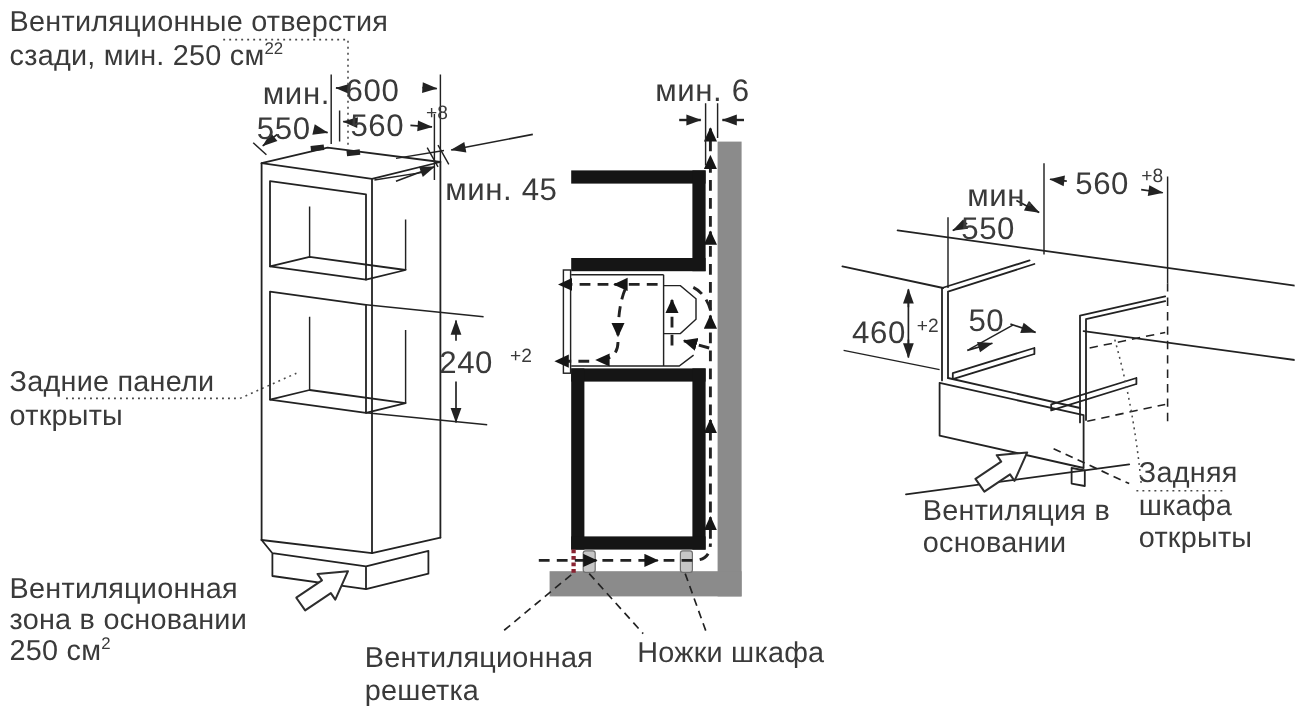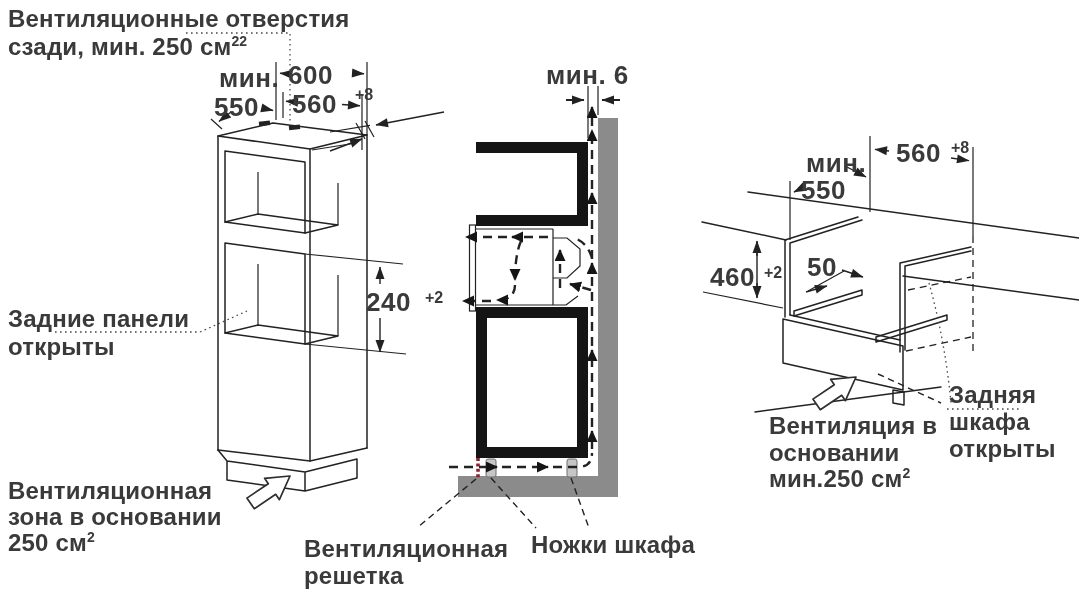--- a/index.html
+++ b/index.html
@@ -1,17 +1,17 @@
 <!DOCTYPE html>
 <html style="--line: #222222; --text: #3a3a3a; --black-fill: #151515; --wall-gray: #8b8b8b; --feet-gray: #c6c6c6; --grille-red: #8a2433;"><head>
 <meta charset="utf-8">
 <style>
   html,body{margin:0;padding:0;background:#fff;}
   #stage{position:relative;width:1079px;height:601px;background:#fff;overflow:hidden;
-         font-family:"Liberation Sans","DejaVu Sans",sans-serif;font-weight:bold;}
+         font-family:"Liberation Sans","DejaVu Sans",sans-serif;}
   #art{position:absolute;left:0;top:0;}
   .lbl{position:absolute;color:var(--text);font-size:24px;line-height:1.08;
        white-space:nowrap;letter-spacing:.2px;}
   .num{font-size:26px;letter-spacing:.5px;}
   .tol{font-size:16px;letter-spacing:0;}
   .lbl sup{font-size:14px;line-height:0;letter-spacing:0;}
   
   .ln   {stroke:var(--line);stroke-width:1.5;fill:none;stroke-linecap:round;stroke-linejoin:round;}
   .thin {stroke:var(--line);stroke-width:1.2;fill:none;}
   .dim  {stroke:var(--line);stroke-width:1.4;fill:none;}
@@ -185,20 +185,21 @@
 </svg>
 
 <div class="lbl" style="left:8px;top:6px">Вентиляционные отверстия</div>
 <div class="lbl" style="left:8px;top:34px"><span>сзади, мин. 250 см</span><sup>2</sup><sup>2</sup></div>
 
 <div class="lbl num" style="left:219px;top:64px">мин.</div>
 <div class="lbl num" style="left:214px;top:93px">550</div>
 <div class="lbl num" style="left:288px;top:61px">600</div>
 <div class="lbl num" style="left:292px;top:90px">560</div>
 <div class="lbl tol" style="left:355px;top:86px">+8</div>
+<div class="lbl num" style="left:371px;top:144px">мин. 45</div>
 <div class="lbl num" style="left:366px;top:288px">240</div>
 <div class="lbl tol" style="left:425px;top:289px">+2</div>
 
 <div class="lbl" style="left:8px;top:306px">Задние панели</div>
 <div class="lbl" style="left:8px;top:334px">открыты</div>
 
 <div class="lbl" style="left:8px;top:478px">Вентиляционная</div>
 <div class="lbl" style="left:8px;top:504px">зона в основании</div>
 <div class="lbl" style="left:8px;top:530px"><span>250 см</span><sup>2</sup></div>
 
@@ -211,19 +212,18 @@
 <div class="lbl num" style="left:806px;top:149px">мин.</div>
 <div class="lbl num" style="left:801px;top:176px">550</div>
 <div class="lbl num" style="left:896px;top:139px">560</div>
 <div class="lbl tol" style="left:951px;top:139px">+8</div>
 <div class="lbl num" style="left:710px;top:263px">460</div>
 <div class="lbl tol" style="left:764px;top:264px">+2</div>
 <div class="lbl num" style="left:807px;top:253px">50</div>
 
 <div class="lbl" style="left:769px;top:413px">Вентиляция в</div>
 <div class="lbl" style="left:769px;top:440px">основании</div>
-<div class="lbl" style="left:769px;top:466px"><span>мин.250 см</span><sup>2</sup></div>
 
 <div class="lbl" style="left:949px;top:382px">Задняя</div>
 <div class="lbl" style="left:949px;top:409px">шкафа</div>
 <div class="lbl" style="left:949px;top:436px">открыты</div>
 
 </div>
 
 </body></html>

